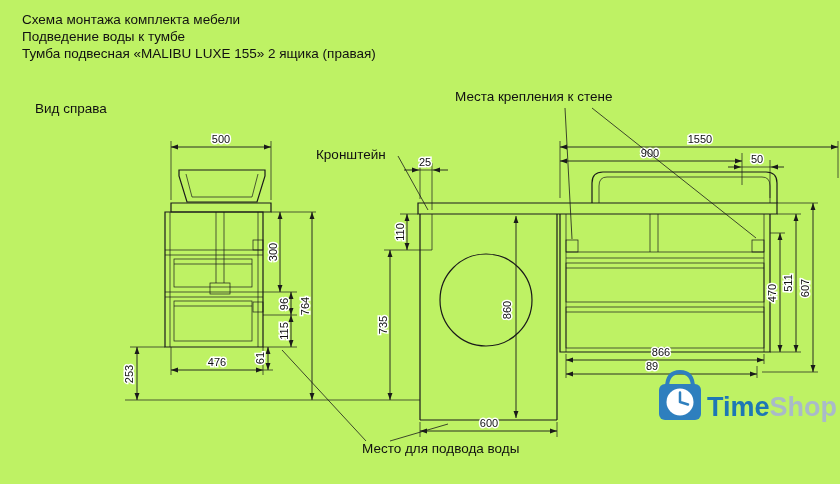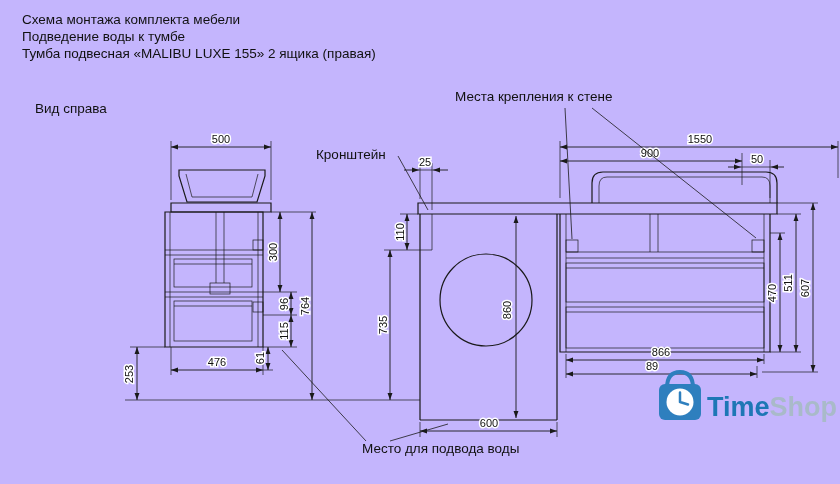--- a/index.html
+++ b/index.html
@@ -1,16 +1,16 @@
 <!DOCTYPE html>
 <html><head>
 <meta charset="utf-8">
 <style>
   html,body { margin:0; padding:0; background:#ffffff; }
-  .sheet { position:relative; width:840px; height:484px; background:#c4b5fd; overflow:hidden; }
+  .sheet { position:relative; width:840px; height:484px; background:#bef264; overflow:hidden; }
   svg { display:block; }
   svg text { font-family:"Liberation Sans", sans-serif; fill:#111; }
   .h  { font-size:13.5px; }
   .d  { font-size:11px; text-anchor:middle; paint-order:stroke fill; stroke:#ffffff; stroke-width:3px; }
   .o  { stroke:#1a1a1a; stroke-width:1.2; fill:none; }
   .t  { stroke:#1a1a1a; stroke-width:0.7; fill:none; }
   .x  { stroke:#1a1a1a; stroke-width:0.7; fill:none; }
   .m  { stroke:#1a1a1a; stroke-width:0.9; fill:none; marker-start:url(#ar); marker-end:url(#ar); }
   .me { stroke:#1a1a1a; stroke-width:0.9; fill:none; marker-end:url(#ar); }
   .ld { stroke:#1a1a1a; stroke-width:0.8; fill:none; }

